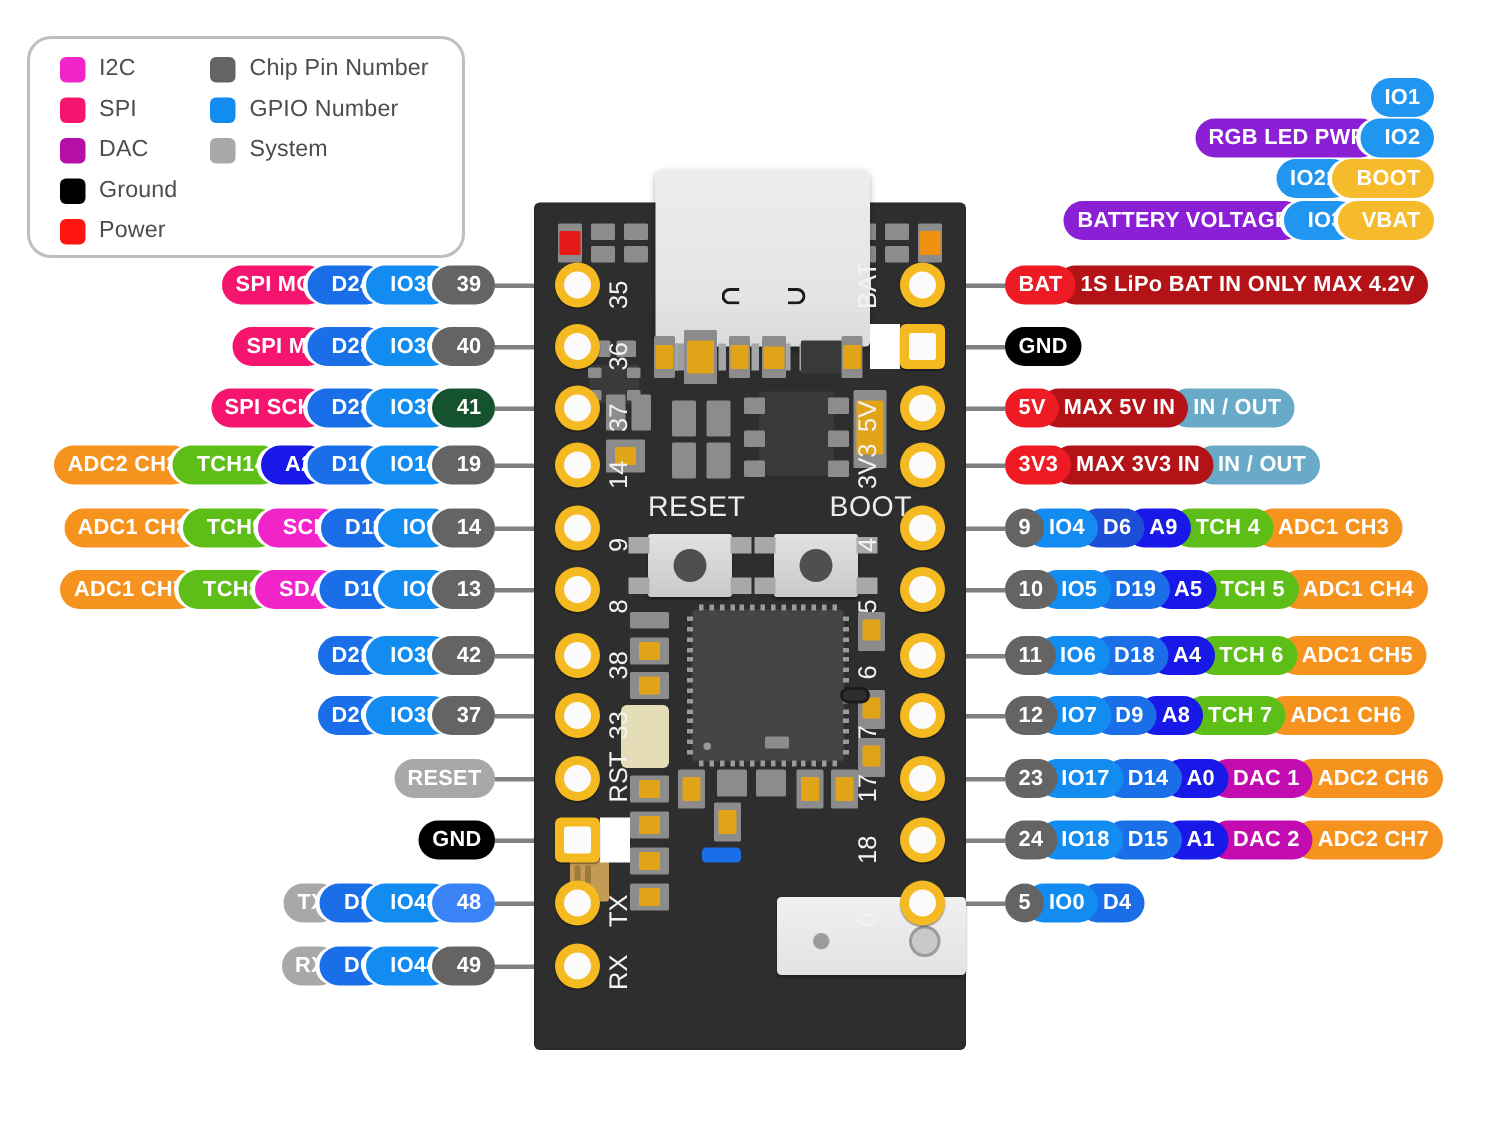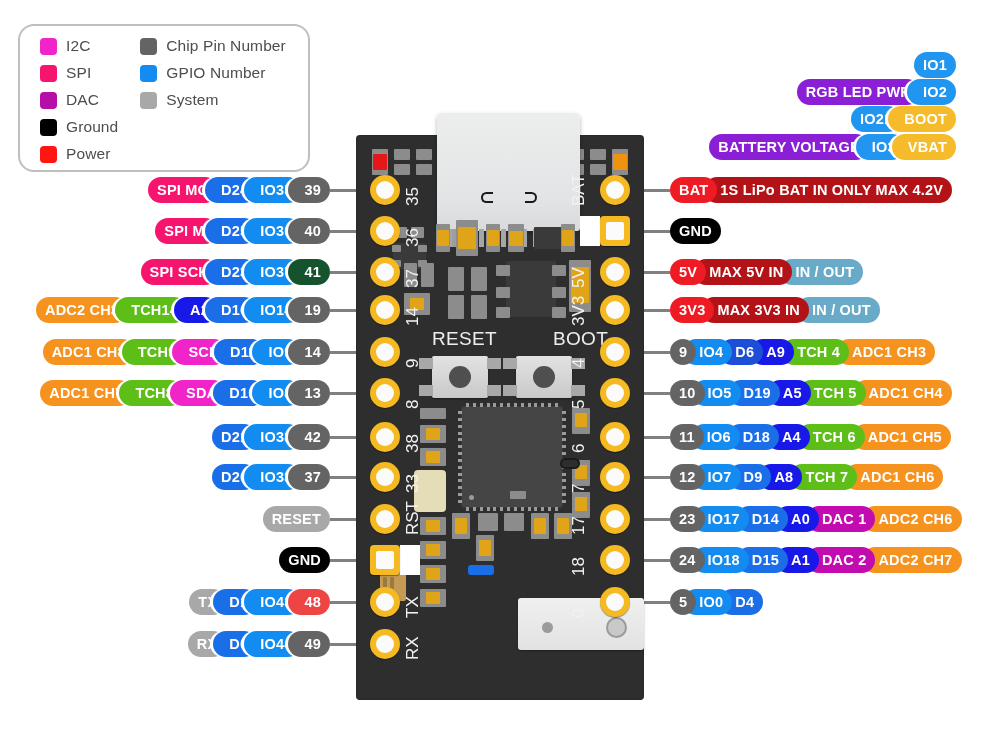--- a/index.html
+++ b/index.html
@@ -296,21 +296,21 @@
         <div class="chain lead-right">
           <div class="pill" style="background: rgb(0, 0, 0);">GND</div>
         </div>
         <div class="leader" style="width: 26px;"></div>
       </div>
       <div class="row left" style="top: 589px; right: 644px;">
         <div class="chain lead-right">
           <div class="pill" style="background: rgb(168, 168, 168);">TX</div>
           <div class="pill" style="background: rgb(26, 111, 232);">D1</div>
           <div class="pill" style="background: rgb(18, 140, 240);">IO43</div>
-          <div class="pill" style="background: #ef4444;">48</div>
+          <div class="pill" style="background: #3b82f6;">48</div>
         </div>
         <div class="leader" style="width: 26px;"></div>
       </div>
       <div class="row left" style="top: 631px; right: 644px;">
         <div class="chain lead-right">
           <div class="pill" style="background: rgb(168, 168, 168);">RX</div>
           <div class="pill" style="background: rgb(26, 111, 232);">D0</div>
           <div class="pill" style="background: rgb(18, 140, 240);">IO44</div>
           <div class="pill" style="background: rgb(100, 100, 100);">49</div>
         </div>

